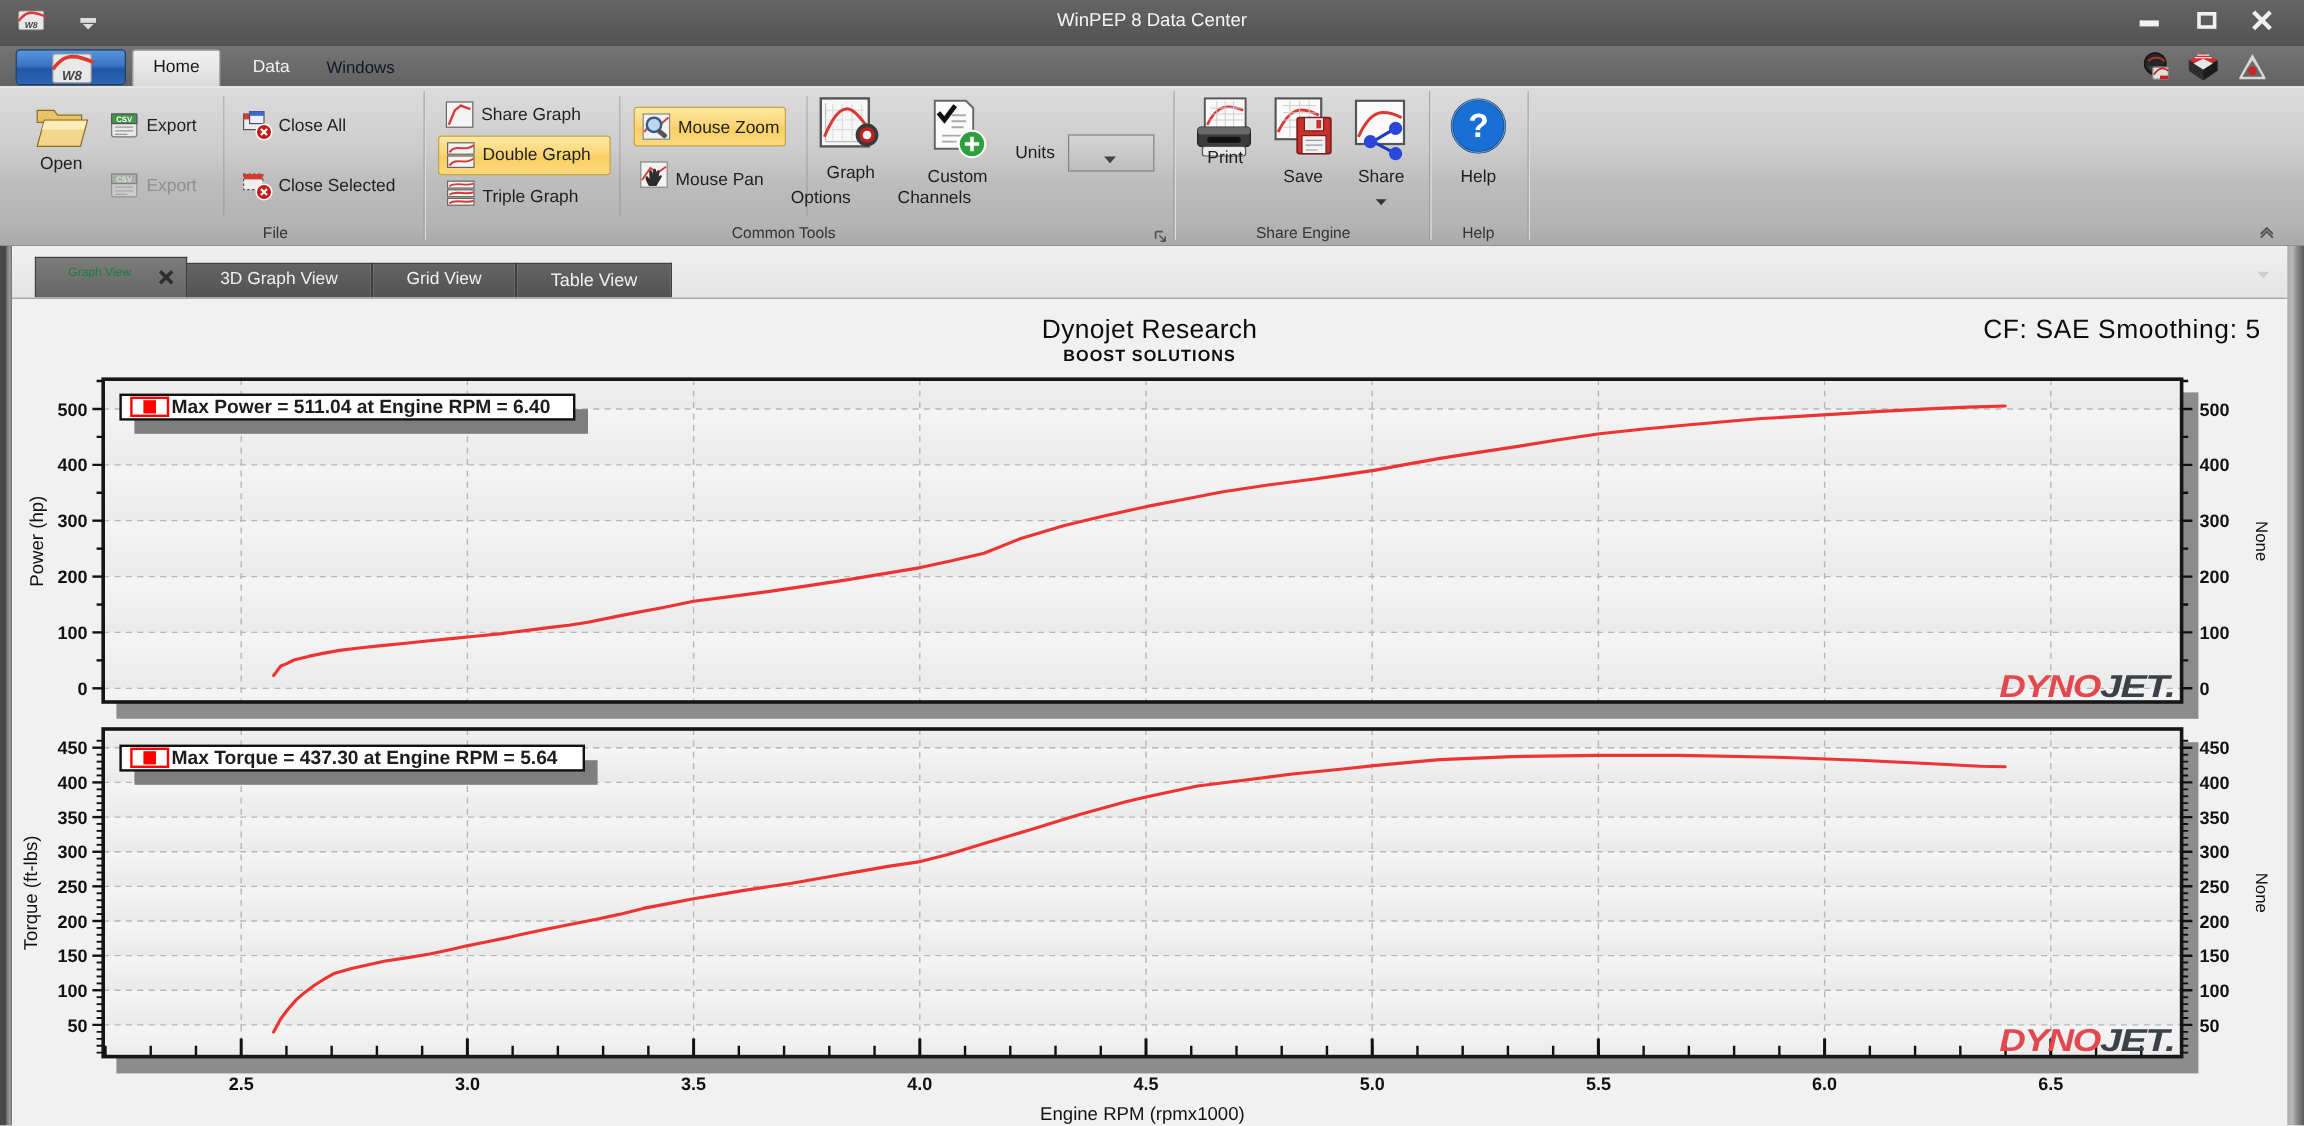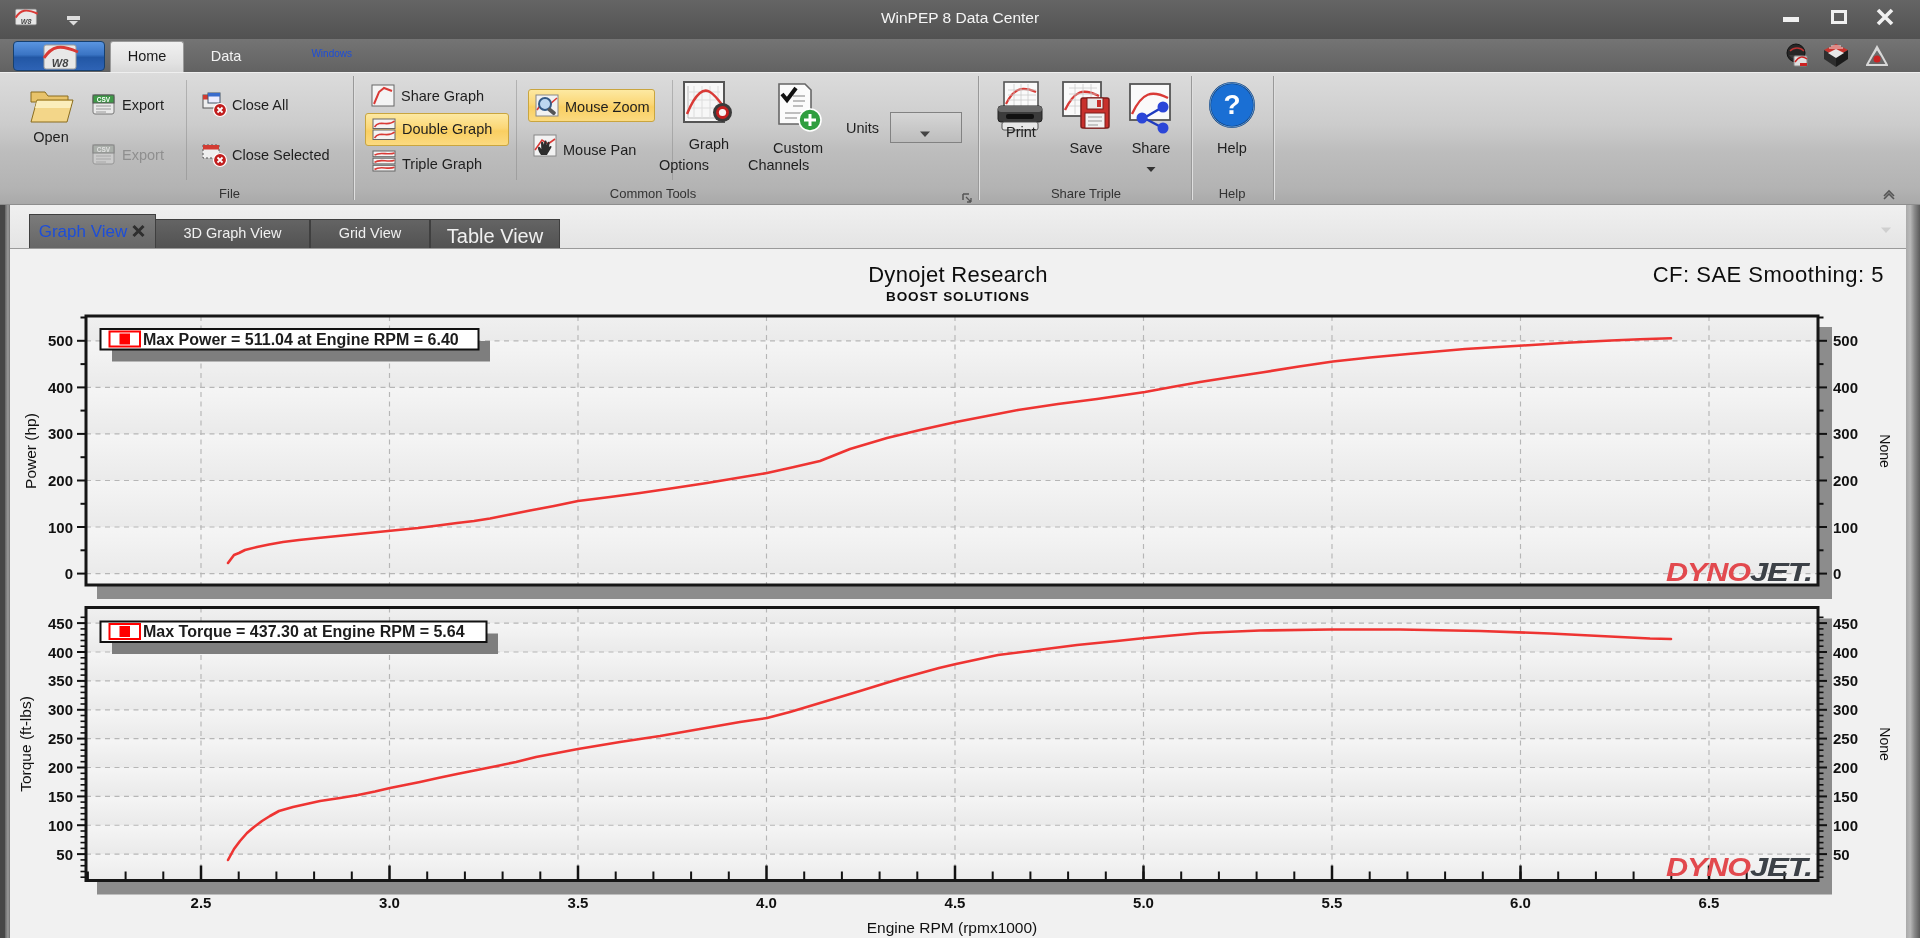--- a/index.html
+++ b/index.html
@@ -25,21 +25,21 @@
 <div class="abs" style="left:0;top:39px;width:1920px;height:33px;background:linear-gradient(180deg,#747474,#626262)"></div>
 <div class="abs" style="left:13px;top:41px;width:92px;height:30px;border-radius:4px;background:linear-gradient(180deg,#5a95e0 0%,#3a74c4 45%,#2257a5 55%,#2e63b5 100%);border:1px solid #16406f"></div>
 <div class="abs" style="left:40px;top:42px"><svg width="40" height="30" viewBox="0 0 40 30">
       <rect x="4" y="3" width="32" height="24" rx="2" fill="#e8e8e8" stroke="#999"></rect>
       <path d="M4 16 C 12 4 20 2 38 10" stroke="#d93a36" stroke-width="3" fill="none"></path>
       <text x="20" y="25" text-anchor="middle" font-family="Liberation Sans, sans-serif" font-size="11" font-weight="bold" fill="#444" font-style="italic">W8</text>
     </svg></div>
 <div class="abs" style="left:110px;top:41px;width:74px;height:31px;background:linear-gradient(180deg,#f1f1f1,#e2e2e2 70%,#d8d8d8);border:1px solid #9a9a9a;border-bottom:none;border-radius:3px 3px 0 0"></div>
 <div class="abs" style="left:110px;top:48px;width:74px;text-align:center;font-size:14.5px;color:#1a1a1a">Home</div>
 <div class="abs" style="left:196px;top:48px;width:60px;text-align:center;font-size:14.5px;color:#f2f2f2">Data</div>
-<div class="abs" style="left:272px;top:48px;width:80px;text-align:right;font-size:10px;color:#1d4ed8">Windows</div>
+<div class="abs" style="left:272px;top:48px;width:80px;text-align:left;font-size:14px;color:#0f172a">Windows</div>
 <div class="abs" style="left:1785px;top:43px"><svg width="24" height="25" viewBox="0 0 24 25">
       <circle cx="11" cy="10" r="9" fill="#262626" stroke="#111"></circle>
       <path d="M4 12 a8 8 0 0 0 14 0" fill="#3a3a3a"></path>
       <path d="M5 8 C 9 4 15 4 19 8" stroke="#b33" stroke-width="1.5" fill="none"></path>
       <rect x="9" y="13" width="13" height="10" rx="1" fill="#e0e0e0" stroke="#888"></rect>
       <path d="M10 19 C 14 13 18 13 22 16" stroke="#c22" stroke-width="1.5" fill="none"></path>
       <rect x="15" y="20" width="7" height="3" fill="#c22"></rect>
     </svg></div>
 <div class="abs" style="left:1822px;top:40px"><svg width="28" height="29" viewBox="0 0 28 29">
       <path d="M2 10 L14 4 L26 10 L14 17 z" fill="#c8332d"></path>
@@ -202,42 +202,42 @@
         <path d="M20 38 L37 28 M20 38 L37 47"></path>
       </g>
       <circle cx="18" cy="38" r="5.5" fill="#2b46d8"></circle>
       <circle cx="39" cy="27" r="5.5" fill="#2b46d8"></circle>
       <circle cx="39" cy="48" r="5.5" fill="#2b46d8"></circle>
     </svg></div>
 <div class="lbl" style="left:1101px;top:140px;width:100px;text-align:center">Share</div>
 <div class="abs" style="left:1145px;top:159px"><svg width="12" height="7" viewBox="0 0 12 7">
       <path d="M1.5 1 h9 l-4.5 5 z" fill="#333"></path>
     </svg></div>
-<div class="glbl" style="left:1026px;top:186px;width:120px;text-align:center">Share Triple</div>
+<div class="glbl" style="left:1026px;top:186px;width:120px;text-align:center">Share Engine</div>
 <div class="abs" style="left:1207px;top:80px"><svg width="50" height="50" viewBox="0 0 50 50">
       <circle cx="25" cy="25" r="22" fill="#1a6fd4" stroke="#0d3d7a" stroke-width="2"></circle>
       <circle cx="25" cy="25" r="22" fill="none" stroke="#7db4e8" stroke-width="1" opacity="0.8"></circle>
       <text x="25" y="34" text-anchor="middle" font-family="Liberation Sans, sans-serif" font-size="28" font-weight="bold" fill="#fff">?</text>
     </svg></div>
 <div class="lbl" style="left:1182px;top:140px;width:100px;text-align:center">Help</div>
 <div class="glbl" style="left:1172px;top:186px;width:120px;text-align:center">Help</div>
 <div class="abs" style="left:1882px;top:186px"><svg width="14" height="12" viewBox="0 0 14 12">
       <path d="M2 8 L7 3 L12 8 M2 11 L7 6 L12 11" stroke="#555" stroke-width="1.6" fill="none"></path>
     </svg></div>
 <div class="abs" style="left:0;top:205px;width:10px;height:733px;background:linear-gradient(90deg,#474747 0,#474747 45%,#6e6e6e 55%,#9c9c9c 80%,#717171 100%)"></div>
 <div class="abs" style="left:1906px;top:205px;width:14px;height:733px;background:linear-gradient(90deg,#aaaaaa 0,#b9b9b9 30%,#8a8a8a 60%,#5a5a5a 100%)"></div>
 <div class="abs" style="left:10px;top:205px;width:1896px;height:43px;background:linear-gradient(180deg,#f0f0f0,#e4e4e4)"></div>
 <div class="abs" style="left:155px;top:219px;width:155px;height:29px;background:linear-gradient(180deg,#646464,#525252);border:1px solid #3f3f3f;border-bottom:none"></div>
 <div class="abs" style="left:155px;top:225px;width:155px;text-align:center;font-size:14.5px;color:#f0f0f0">3D Graph View</div>
 <div class="abs" style="left:310px;top:219px;width:120px;height:29px;background:linear-gradient(180deg,#646464,#525252);border:1px solid #3f3f3f;border-bottom:none"></div>
 <div class="abs" style="left:310px;top:225px;width:120px;text-align:center;font-size:14.5px;color:#f0f0f0">Grid View</div>
 <div class="abs" style="left:430px;top:219px;width:130px;height:29px;background:linear-gradient(180deg,#646464,#525252);border:1px solid #3f3f3f;border-bottom:none"></div>
-<div class="abs" style="left:430px;top:225px;width:130px;text-align:center;font-size:20px;color:#f0f0f0">Table View</div>
+<div class="abs" style="left:430px;top:225px;width:130px;text-align:center;font-size:15px;color:#f0f0f0">Table View</div>
 <div class="abs" style="left:29px;top:214px;width:127px;height:34px;background:linear-gradient(180deg,#7b7b7b,#666666);border:1px solid #3f3f3f;border-bottom:none"></div>
-<div class="abs" style="left:33px;top:222px;width:100px;text-align:center;font-size:17px;color:#1d4ed8">Graph View</div>
+<div class="abs" style="left:33px;top:222px;width:100px;text-align:center;font-size:10px;color:#15803d">Graph View</div>
 <div class="abs" style="left:131px;top:224px"><svg width="15" height="14" viewBox="0 0 15 14">
       <path d="M2.5 2 L12.5 12 M12.5 2 L2.5 12" stroke="#2e2e2e" stroke-width="3"></path>
     </svg></div>
 <div class="abs" style="left:1878px;top:221px"><svg width="16" height="10" viewBox="0 0 16 10">
       <path d="M3 2.5 h10 l-5 5.5 z" fill="#cfcfcf"></path>
     </svg></div>
 <div class="abs" style="left:10px;top:248px;width:1896px;height:690px;background:#f1f1f1;border-top:1px solid #9a9a9a"></div>
 <svg id="charts" width="1896" height="690" viewBox="10 248 1896 690" style="position:absolute;left:10px;top:248px">
     <defs>
       <linearGradient id="bandg" x1="0" y1="0" x2="0" y2="1">

